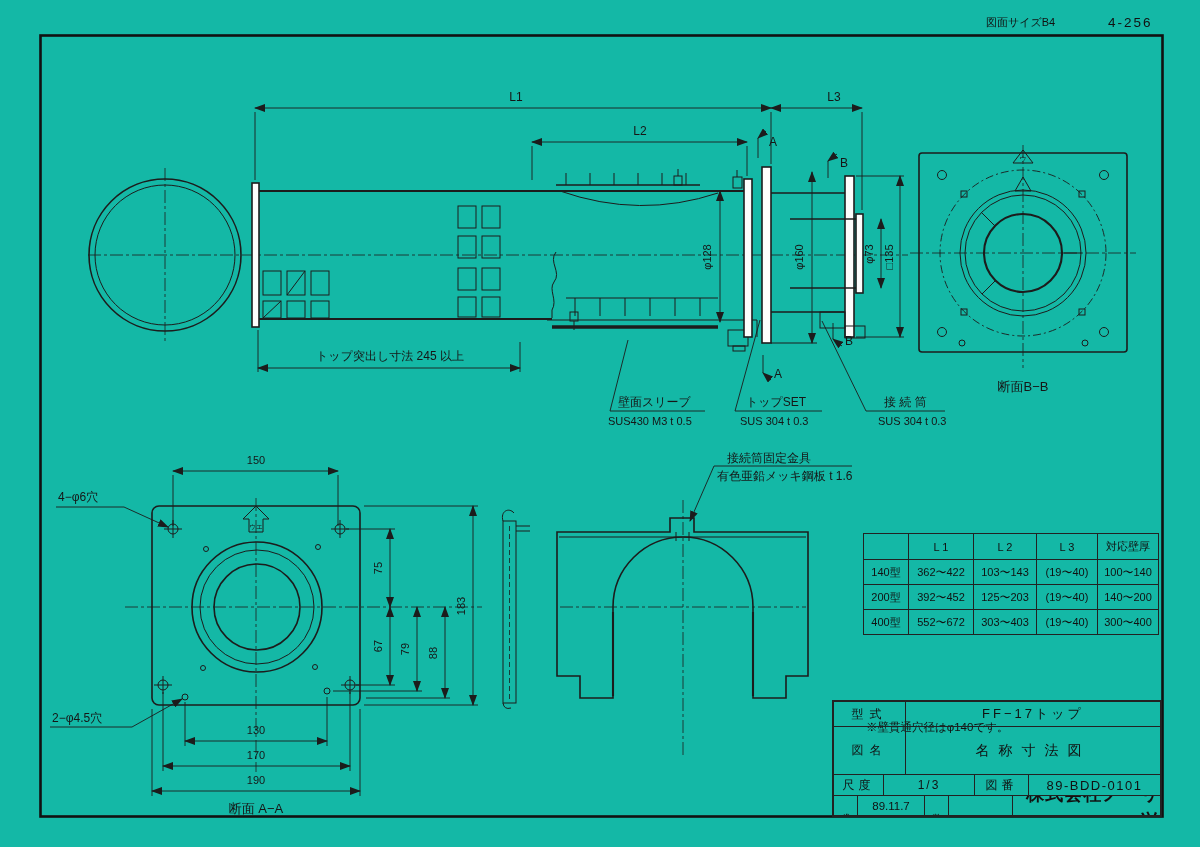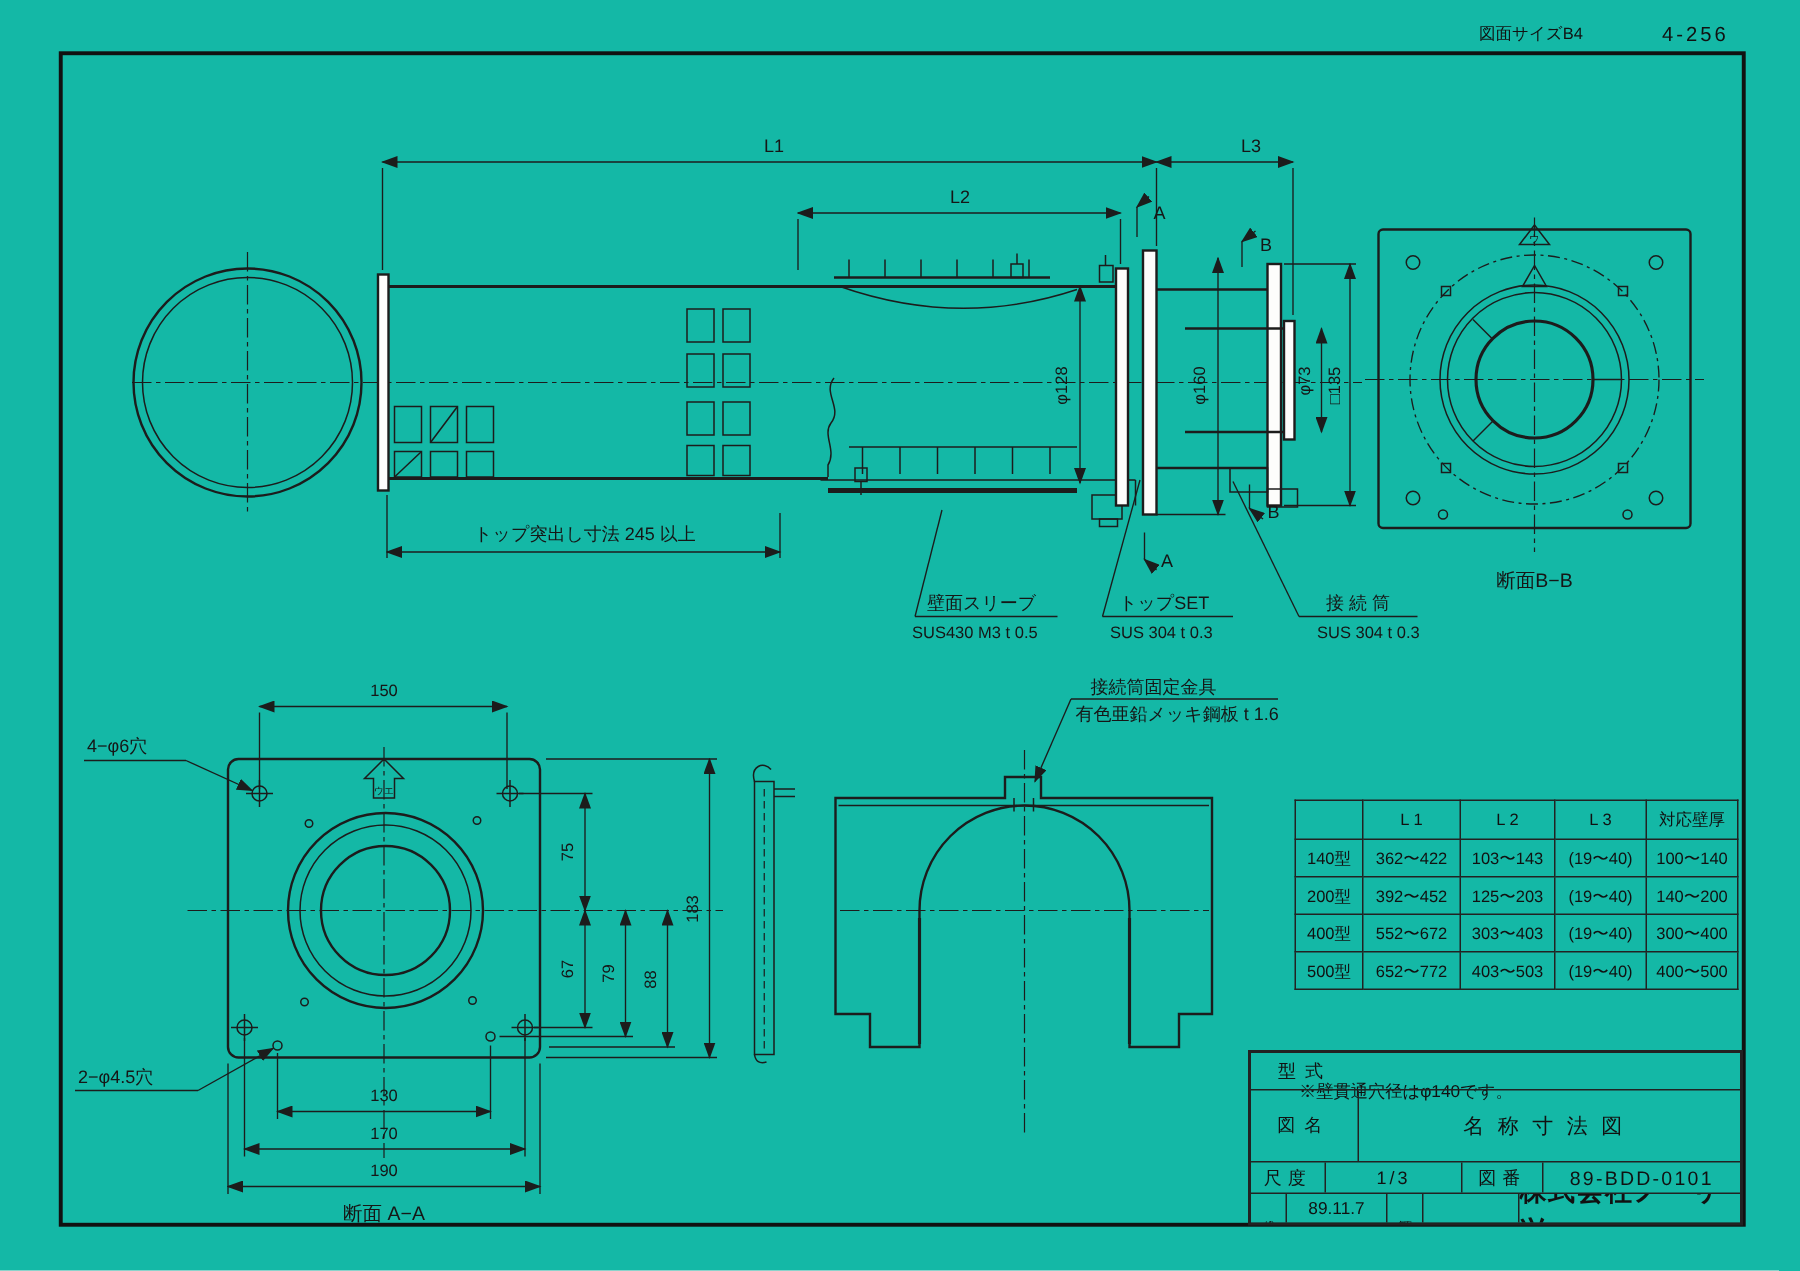--- a/index.html
+++ b/index.html
@@ -24,21 +24,21 @@
   .spec-table{position:absolute;left:863px;top:533px;border-collapse:collapse;font-size:11px;}
   .spec-table td,.spec-table th{border:1.4px solid #222;text-align:center;padding:0;height:24px;
     font-weight:normal;white-space:nowrap;}
   .spec-table th{height:25px;}
   .c-model{width:44px;} .c-l1{width:64px;} .c-l2{width:62px;} .c-l3{width:60px;} .c-wall{width:60px;}
   .table-note{position:absolute;left:866px;top:720px;font-size:11.5px;}
 
   
   .title-block{position:absolute;left:832px;top:700px;width:330px;height:117px;
     border:2px solid #222;box-sizing:border-box;display:flex;flex-direction:column;font-size:12px;}
-  .tb-row{display:flex;border-bottom:1.5px solid #222;box-sizing:border-box;}
+  .tb-row{display:flex;border-bottom:1.5px solid #222;box-sizing:border-box;text-align:right;}
   .tb-row:last-child{border-bottom:none;}
   .tb-cell{display:flex;align-items:center;justify-content:center;border-right:1.5px solid #222;
     box-sizing:border-box;overflow:hidden;}
   .tb-cell:last-child{border-right:none;}
   .r1{height:25px;} .r2{height:48px;flex:1;} .r3{height:21px;} .r4{height:19px;}
   .w-label{width:72px;letter-spacing:6px;}
   .w-fill{flex:1;}
   .v-model{letter-spacing:3px;font-size:13px;}
   .v-name{letter-spacing:9px;font-size:14px;}
   .w-scale-l{width:50px;letter-spacing:4px;}
@@ -429,34 +429,28 @@
       <td>(19〜40)</td>
       <td>140〜200</td>
     </tr>
     <tr>
       <td>400型</td>
       <td>552〜672</td>
       <td>303〜403</td>
       <td>(19〜40)</td>
       <td>300〜400</td>
     </tr>
-    <tr>
-      <td>500型</td>
-      <td>652〜772</td>
-      <td>403〜503</td>
-      <td>(19〜40)</td>
-      <td>400〜500</td>
-    </tr>
   </tbody>
     </table>
   <div class="table-note">※壁貫通穴径はφ140です。</div>
 
   <div class="title-block">
     <div class="tb-row r1">
       <div class="tb-cell w-label">型式</div>
+      <div class="tb-cell w-fill v-model">FF−17トップ</div>
     </div>
     <div class="tb-row r2">
       <div class="tb-cell w-label">図名</div>
       <div class="tb-cell w-fill v-name">名称寸法図</div>
     </div>
     <div class="tb-row r3">
       <div class="tb-cell w-scale-l">尺度</div>
       <div class="tb-cell w-scale-v">1/3</div>
       <div class="tb-cell w-no-l">図番</div>
       <div class="tb-cell w-no-v">89-BDD-0101</div>

